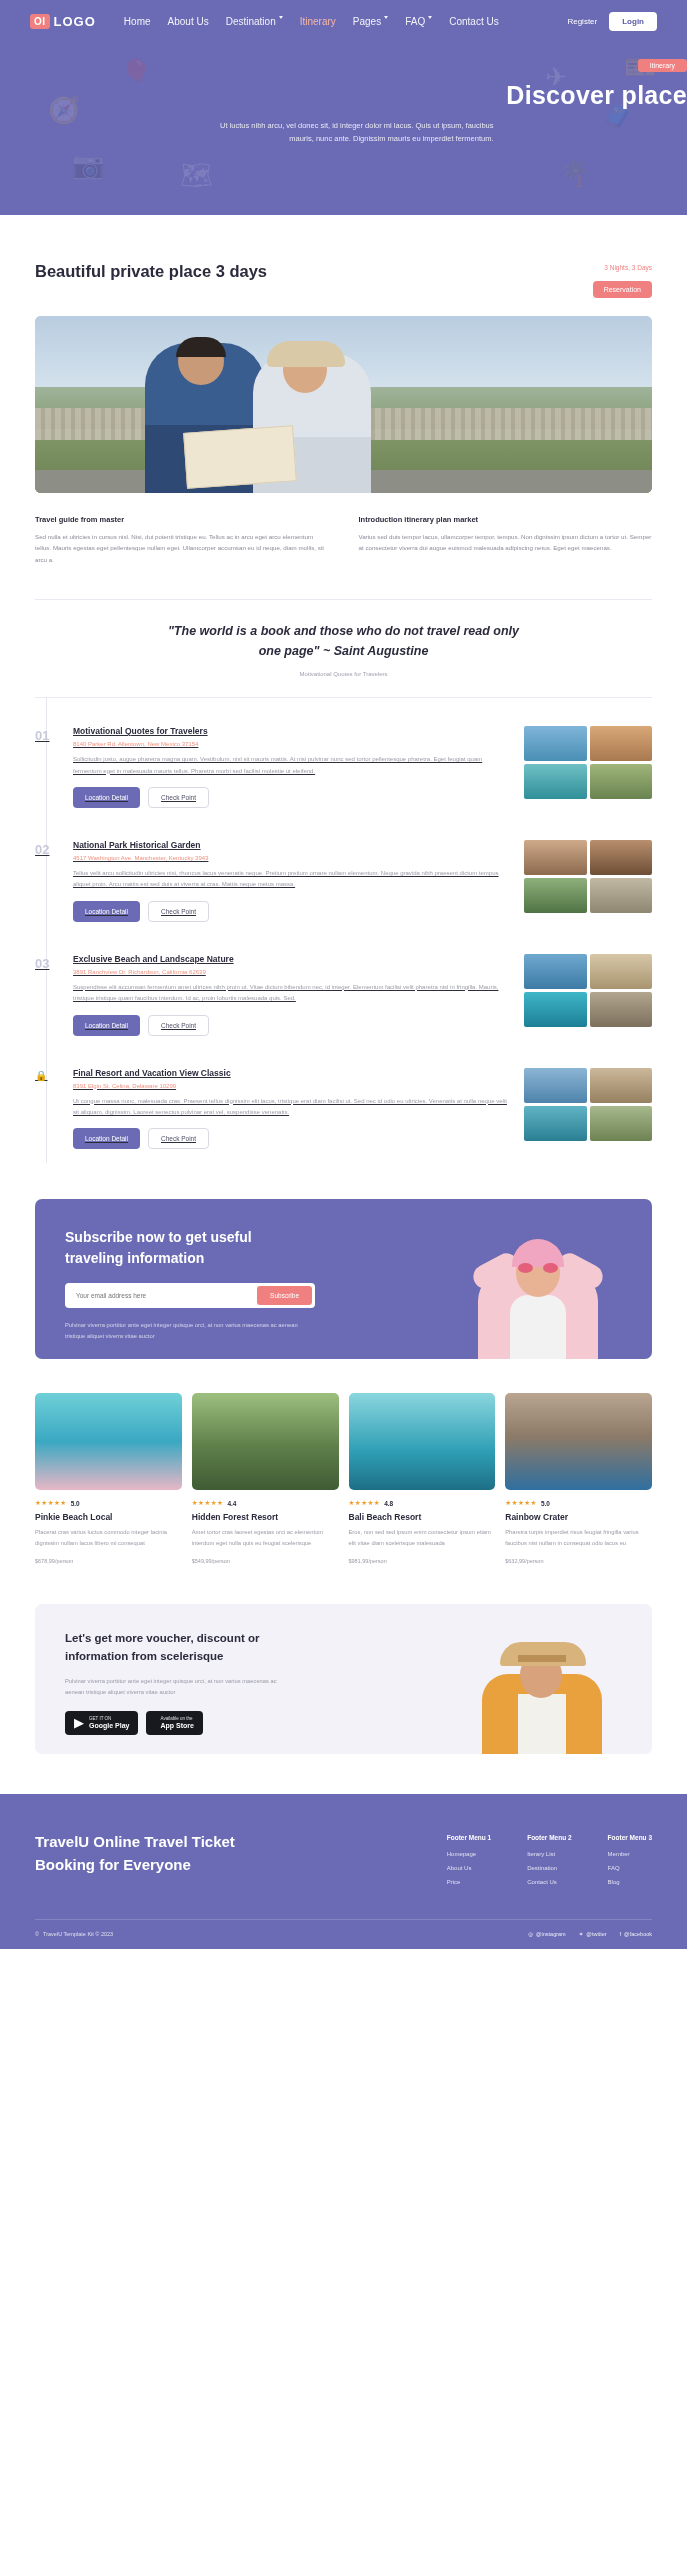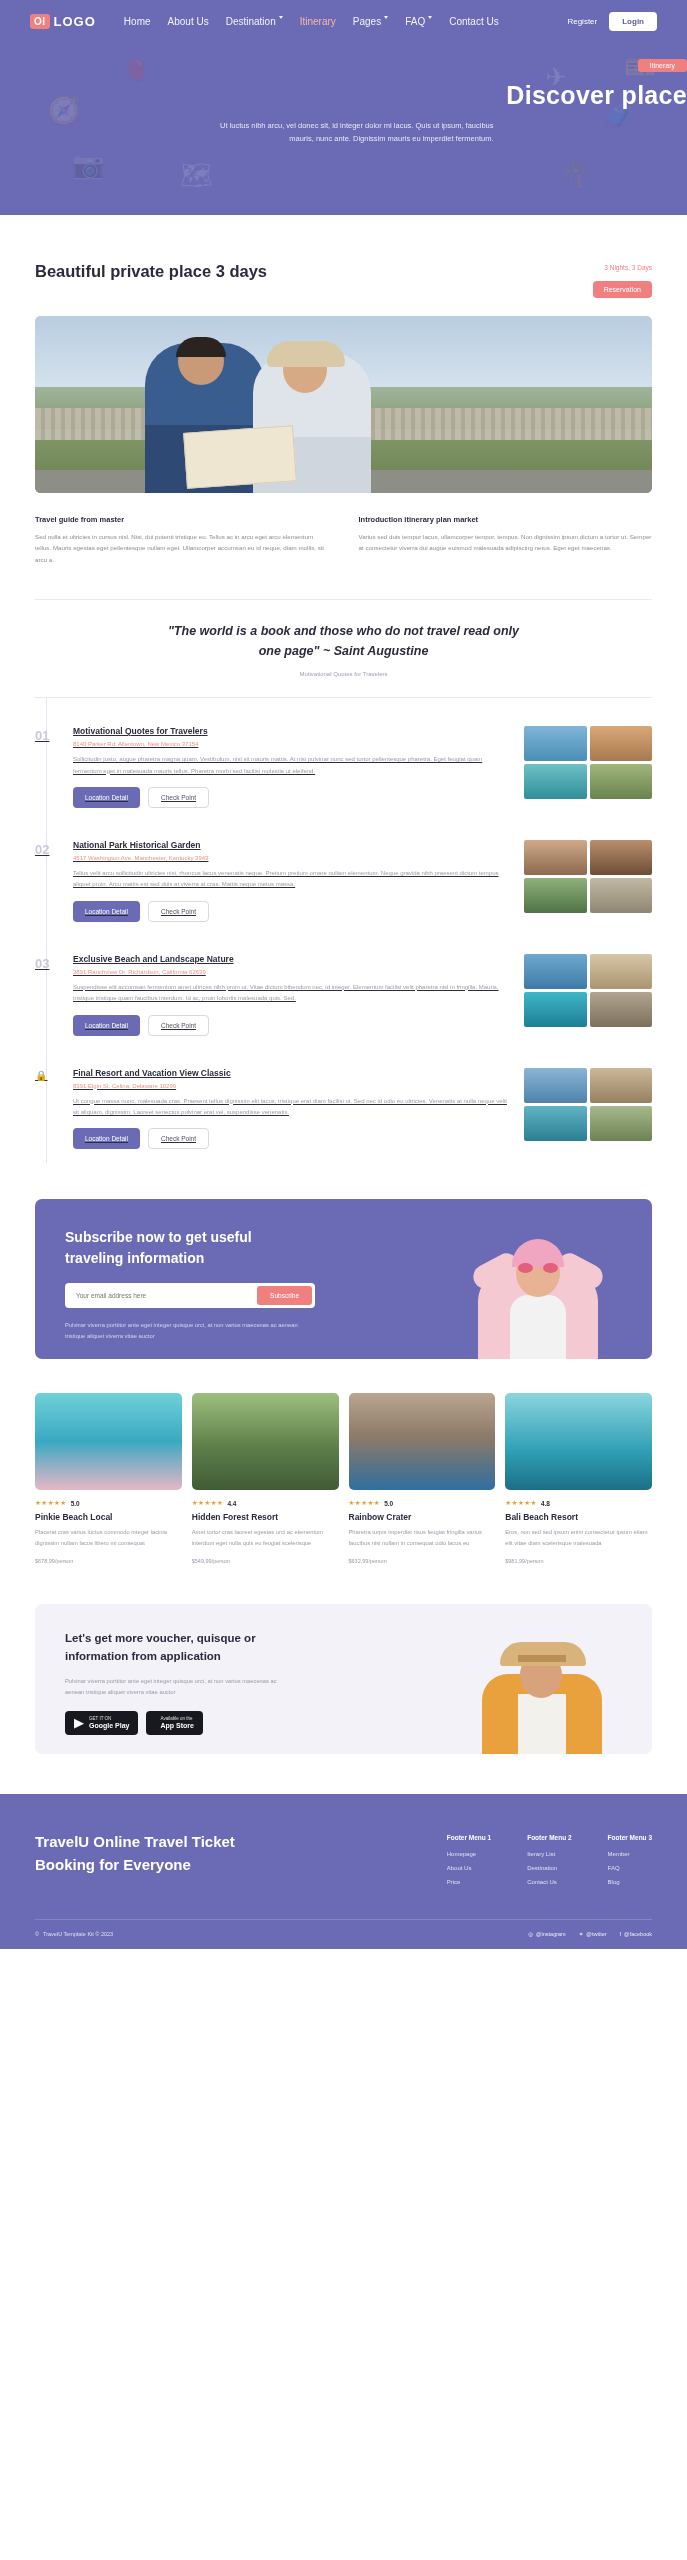--- a/index.html
+++ b/index.html
@@ -638,44 +638,44 @@
       <div class="thumb" style="background:linear-gradient(#9dbf7e 0%,#5f7f4a 55%,#3f5c35 100%)"></div>
       <div class="rating">
         <span class="stars">★★★★★</span>
         <span class="score">4.4</span>
       </div>
       <h4>Hidden Forest Resort</h4>
       <p>Amet tortor cras laoreet egestas orci ac elementum interdum eget nulla quis eu feugiat scelerisque</p>
       <div class="price"><span>$549,99</span><span>/person</span></div>
     </div>
     <div class="card">
+      <div class="thumb" style="background:linear-gradient(#8ad6de 0%,#2f9fb5 60%,#1d6f86 100%)"></div>
+      <div class="rating">
+        <span class="stars">★★★★★</span>
+        <span class="score">4.8</span>
+      </div>
+      <h4>Bali Beach Resort</h4>
+      <p>Eros, non sed sed ipsum enim consectetur ipsum etiam elit vitae diam scelerisque malesuada</p>
+      <div class="price"><span>$981,99</span><span>/person</span></div>
+    </div>
+    <div class="card">
       <div class="thumb" style="background:linear-gradient(#b9a590 0%,#8c7a68 45%,#2f6fa0 100%)"></div>
       <div class="rating">
         <span class="stars">★★★★★</span>
         <span class="score">5.0</span>
       </div>
       <h4>Rainbow Crater</h4>
       <p>Pharetra turpis imperdiet risus feugiat fringilla varius faucibus nisi nullam in consequat odio lacus eu</p>
       <div class="price"><span>$632,99</span><span>/person</span></div>
     </div>
-    <div class="card">
-      <div class="thumb" style="background:linear-gradient(#8ad6de 0%,#2f9fb5 60%,#1d6f86 100%)"></div>
-      <div class="rating">
-        <span class="stars">★★★★★</span>
-        <span class="score">4.8</span>
-      </div>
-      <h4>Bali Beach Resort</h4>
-      <p>Eros, non sed sed ipsum enim consectetur ipsum etiam elit vitae diam scelerisque malesuada</p>
-      <div class="price"><span>$981,99</span><span>/person</span></div>
-    </div>
   </div>
 
   <div class="promo">
     <div>
-      <h3>Let's get more voucher, quisque or information from application</h3>
+      <h3>Let's get more voucher, discount or information from scelerisque</h3>
       <div class="note">Pulvinar viverra porttitor ante eget integer quisque orci, at non varius maecenas ac aenean tristique aliquet viverra vitae auctor</div>
       <div class="stores">
         <div class="store">
           <span class="glyph">▶</span>
           <span class="lbl">
             <small>GET IT ON</small>
             <b>Google Play</b>
           </span>
         </div>
         <div class="store">

